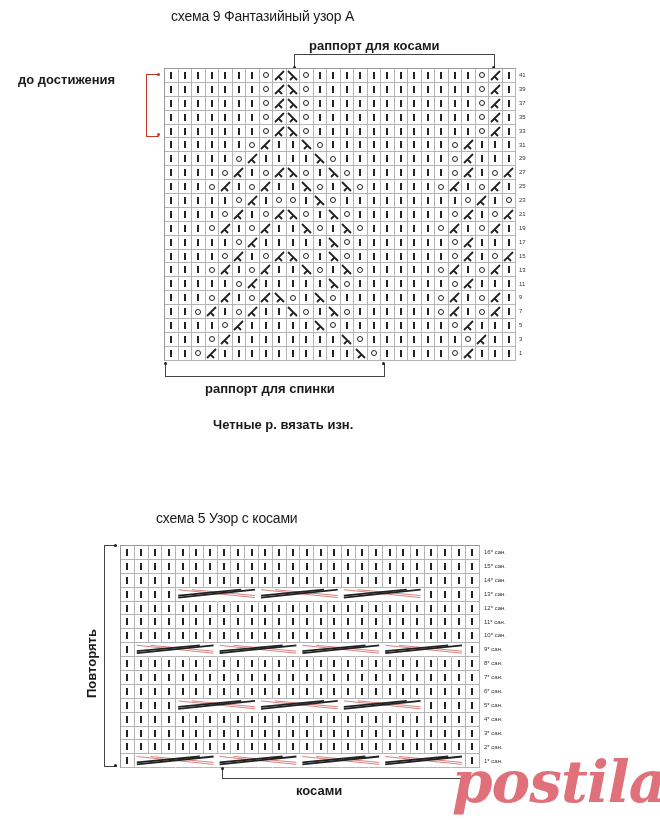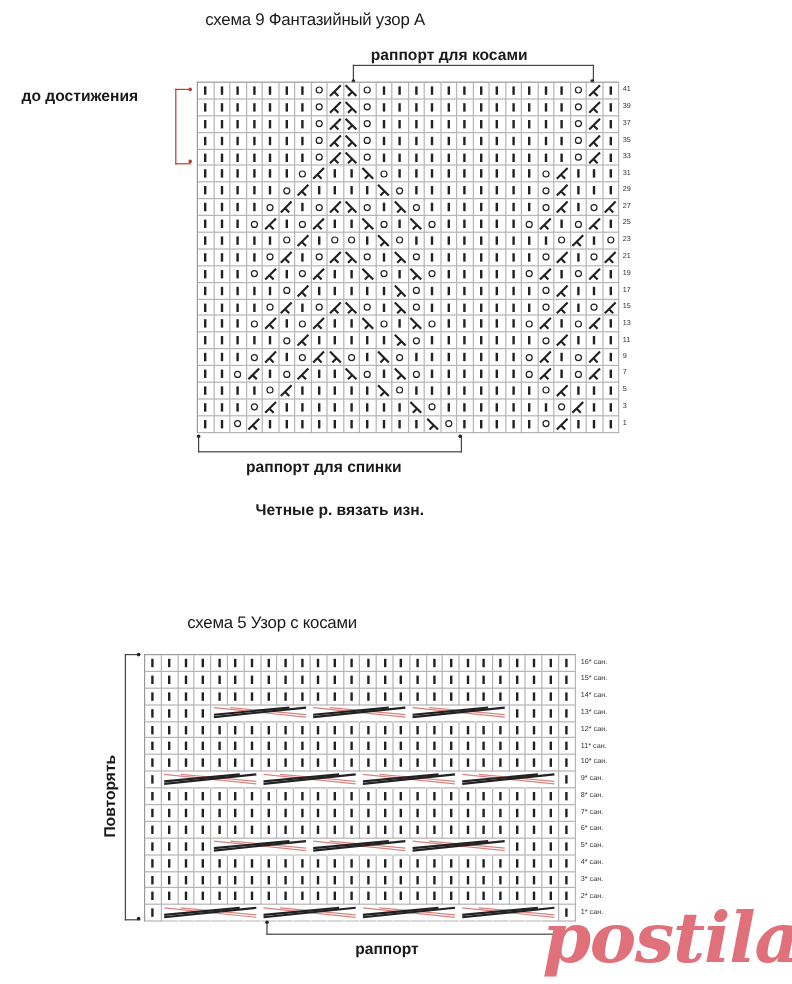--- a/index.html
+++ b/index.html
@@ -3071,15 +3071,15 @@
     <div class="rowlbl" style="left: 484px; top: 688px;">6* сан.</div>
     <div class="rowlbl" style="left: 484px; top: 701.9px;">5* сан.</div>
     <div class="rowlbl" style="left: 484px; top: 715.8px;">4* сан.</div>
     <div class="rowlbl" style="left: 484px; top: 729.7px;">3* сан.</div>
     <div class="rowlbl" style="left: 484px; top: 743.6px;">2* сан.</div>
     <div class="rowlbl" style="left: 484px; top: 757.5px;">1* сан.</div>
   </div>
 
 <div class="bracket" style="left:222px;top:768px;width:248px;height:10px;border-bottom-width:1px;border-left-width:1px;"></div>
 <div class="dot" style="left:221px;top:767px;"></div>
-<div class="abs label" style="left:296px;top:783px;">раппорт</div>
+<div class="abs label" style="left:296px;top:783px;">косами</div>
 
 <div class="watermark" style="left:452px;top:748px;color:#e0707a;">postila.ru</div>
 
 </body></html>

